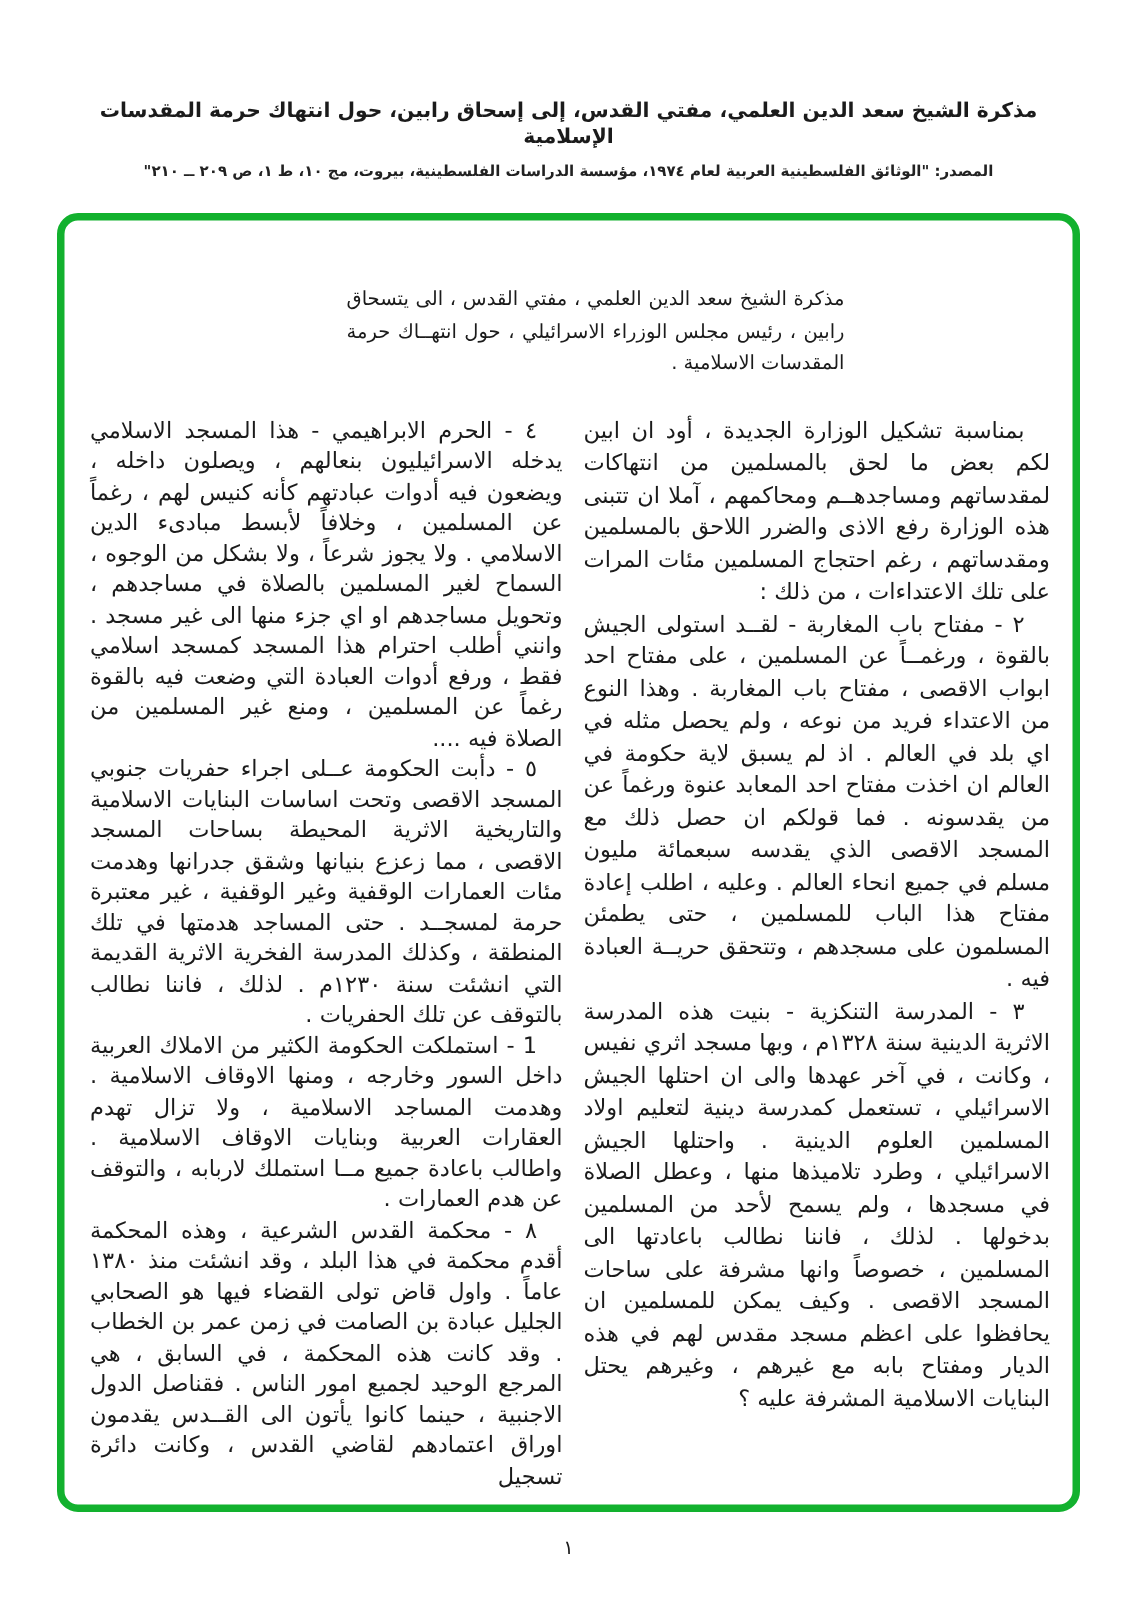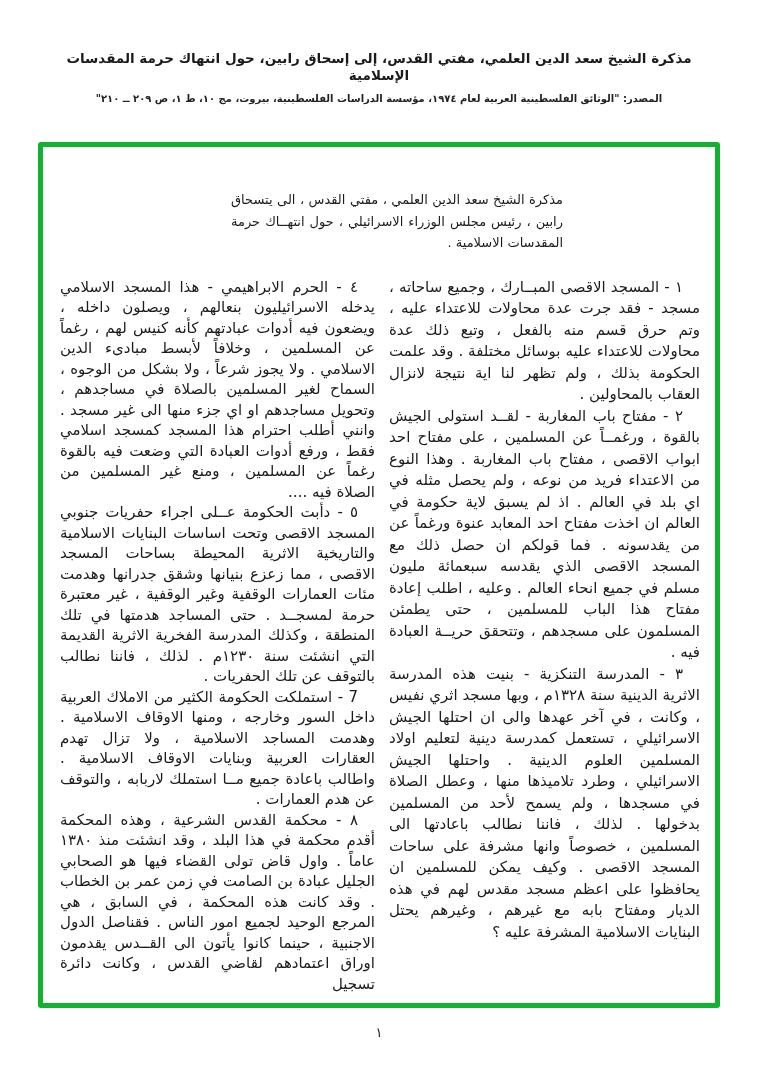--- a/index.html
+++ b/index.html
@@ -10,21 +10,21 @@
   body {
     width: 758px;
     height: 1078px;
     position: relative;
     direction: rtl;
     font-family: "DejaVu Sans", sans-serif;
     color: #1b1b1b;
     overflow: hidden;
   }
   .header {
-    padding-top: 50px;
+    padding-top: 66px;
     text-align: center;
   }
   .header .title {
     font-size: 13.5px;
     font-weight: bold;
     line-height: 17px;
     padding: 0 40px;
   }
   .header .source {
     font-size: 10px;
@@ -32,21 +32,21 @@
     margin-top: 9px;
     color: #222;
   }
   .frame {
     position: absolute;
     left: 38px;
     top: 142px;
     width: 672px;
     height: 856px;
     border: 5px solid #12b12e;
-    border-radius: 3px;
+    border-radius: 14px;
     background: #ffffff;
     box-sizing: content-box;
   }
   .memo-heading {
     width: 332px;
     margin: 42px 152px 0 0;
     font-size: 13px;
     line-height: 21.5px;
     text-align: justify;
   }
@@ -94,26 +94,26 @@
 <div class="header">
   <div class="title">مذكرة الشيخ سعد الدين العلمي، مفتي القدس، إلى إسحاق رابين، حول انتهاك حرمة المقدسات الإسلامية</div>
   <div class="source">المصدر: "الوثائق الفلسطينية العربية لعام ١٩٧٤، مؤسسة الدراسات الفلسطينية، بيروت، مج ١٠، ط ١، ص ٢٠٩ ــ ٢١٠"</div>
 </div>
 
 <div class="frame" style="border-color: rgb(18, 177, 46);">
   <div class="memo-heading">مذكرة الشيخ سعد الدين العلمي ، مفتي القدس ، الى يتسحاق رابين ، رئيس مجلس الوزراء الاسرائيلي ، حول انتهــاك حرمة المقدسات الاسلامية .</div>
 
   <div class="columns">
     <div class="col col-right">
-      <p>١ - المسجد الاقصى المبــارك ، وجميع ساحاته ، مسجد - فقد جرت عدة محاولات للاعتداء عليه ، وتم حرق قسم منه بالفعل ، وتبع ذلك عدة محاولات للاعتداء عليه بوسائل مختلفة . وقد علمت الحكومة بذلك ، ولم تظهر لنا اية نتيجة لانزال العقاب بالمحاولين .</p>
+      <p>بمناسبة تشكيل الوزارة الجديدة ، أود ان ابين لكم بعض ما لحق بالمسلمين من انتهاكات لمقدساتهم ومساجدهــم ومحاكمهم ، آملا ان تتبنى هذه الوزارة رفع الاذى والضرر اللاحق بالمسلمين ومقدساتهم ، رغم احتجاج المسلمين مئات المرات على تلك الاعتداءات ، من ذلك :</p>
       <p>٢ - مفتاح باب المغاربة - لقــد استولى الجيش بالقوة ، ورغمــاً عن المسلمين ، على مفتاح احد ابواب الاقصى ، مفتاح باب المغاربة . وهذا النوع من الاعتداء فريد من نوعه ، ولم يحصل مثله في اي بلد في العالم . اذ لم يسبق لاية حكومة في العالم ان اخذت مفتاح احد المعابد عنوة ورغماً عن من يقدسونه . فما قولكم ان حصل ذلك مع المسجد الاقصى الذي يقدسه سبعمائة مليون مسلم في جميع انحاء العالم . وعليه ، اطلب إعادة مفتاح هذا الباب للمسلمين ، حتى يطمئن المسلمون على مسجدهم ، وتتحقق حريــة العبادة فيه .</p>
       <p>٣ - المدرسة التنكزية - بنيت هذه المدرسة الاثرية الدينية سنة ١٣٢٨م ، وبها مسجد اثري نفيس ، وكانت ، في آخر عهدها والى ان احتلها الجيش الاسرائيلي ، تستعمل كمدرسة دينية لتعليم اولاد المسلمين العلوم الدينية . واحتلها الجيش الاسرائيلي ، وطرد تلاميذها منها ، وعطل الصلاة في مسجدها ، ولم يسمح لأحد من المسلمين بدخولها . لذلك ، فاننا نطالب باعادتها الى المسلمين ، خصوصاً وانها مشرفة على ساحات المسجد الاقصى . وكيف يمكن للمسلمين ان يحافظوا على اعظم مسجد مقدس لهم في هذه الديار ومفتاح بابه مع غيرهم ، وغيرهم يحتل البنايات الاسلامية المشرفة عليه ؟</p>
     </div>
     <div class="col col-left">
       <p>٤ - الحرم الابراهيمي - هذا المسجد الاسلامي يدخله الاسرائيليون بنعالهم ، ويصلون داخله ، ويضعون فيه أدوات عبادتهم كأنه كنيس لهم ، رغماً عن المسلمين ، وخلافاً لأبسط مبادىء الدين الاسلامي . ولا يجوز شرعاً ، ولا بشكل من الوجوه ، السماح لغير المسلمين بالصلاة في مساجدهم ، وتحويل مساجدهم او اي جزء منها الى غير مسجد . وانني أطلب احترام هذا المسجد كمسجد اسلامي فقط ، ورفع أدوات العبادة التي وضعت فيه بالقوة رغماً عن المسلمين ، ومنع غير المسلمين من الصلاة فيه ....</p>
       <p>٥ - دأبت الحكومة عــلى اجراء حفريات جنوبي المسجد الاقصى وتحت اساسات البنايات الاسلامية والتاريخية الاثرية المحيطة بساحات المسجد الاقصى ، مما زعزع بنيانها وشقق جدرانها وهدمت مئات العمارات الوقفية وغير الوقفية ، غير معتبرة حرمة لمسجــد . حتى المساجد هدمتها في تلك المنطقة ، وكذلك المدرسة الفخرية الاثرية القديمة التي انشئت سنة ١٢٣٠م . لذلك ، فاننا نطالب بالتوقف عن تلك الحفريات .</p>
-      <p>7 - استملكت الحكومة الكثير من الاملاك العربية داخل السور وخارجه ، ومنها الاوقاف الاسلامية . وهدمت المساجد الاسلامية ، ولا تزال تهدم العقارات العربية وبنايات الاوقاف الاسلامية . واطالب باعادة جميع مــا استملك لاربابه ، والتوقف عن هدم العمارات .</p>
+      <p>1 - استملكت الحكومة الكثير من الاملاك العربية داخل السور وخارجه ، ومنها الاوقاف الاسلامية . وهدمت المساجد الاسلامية ، ولا تزال تهدم العقارات العربية وبنايات الاوقاف الاسلامية . واطالب باعادة جميع مــا استملك لاربابه ، والتوقف عن هدم العمارات .</p>
       <p>٨ - محكمة القدس الشرعية ، وهذه المحكمة أقدم محكمة في هذا البلد ، وقد انشئت منذ ١٣٨٠ عاماً . واول قاض تولى القضاء فيها هو الصحابي الجليل عبادة بن الصامت في زمن عمر بن الخطاب . وقد كانت هذه المحكمة ، في السابق ، هي المرجع الوحيد لجميع امور الناس . فقناصل الدول الاجنبية ، حينما كانوا يأتون الى القــدس يقدمون اوراق اعتمادهم لقاضي القدس ، وكانت دائرة تسجيل</p>
     </div>
   </div>
 </div>
 
 <div class="page-number">١</div>
 
 </body></html>

